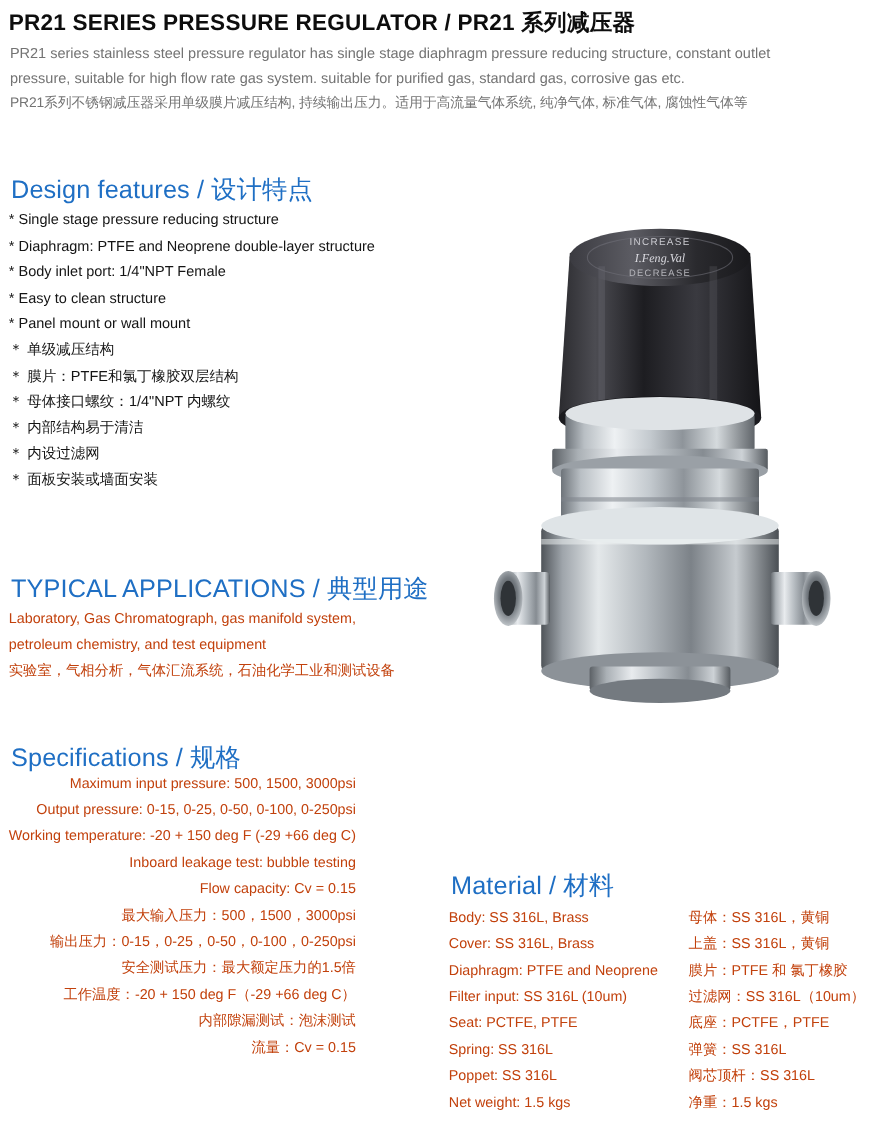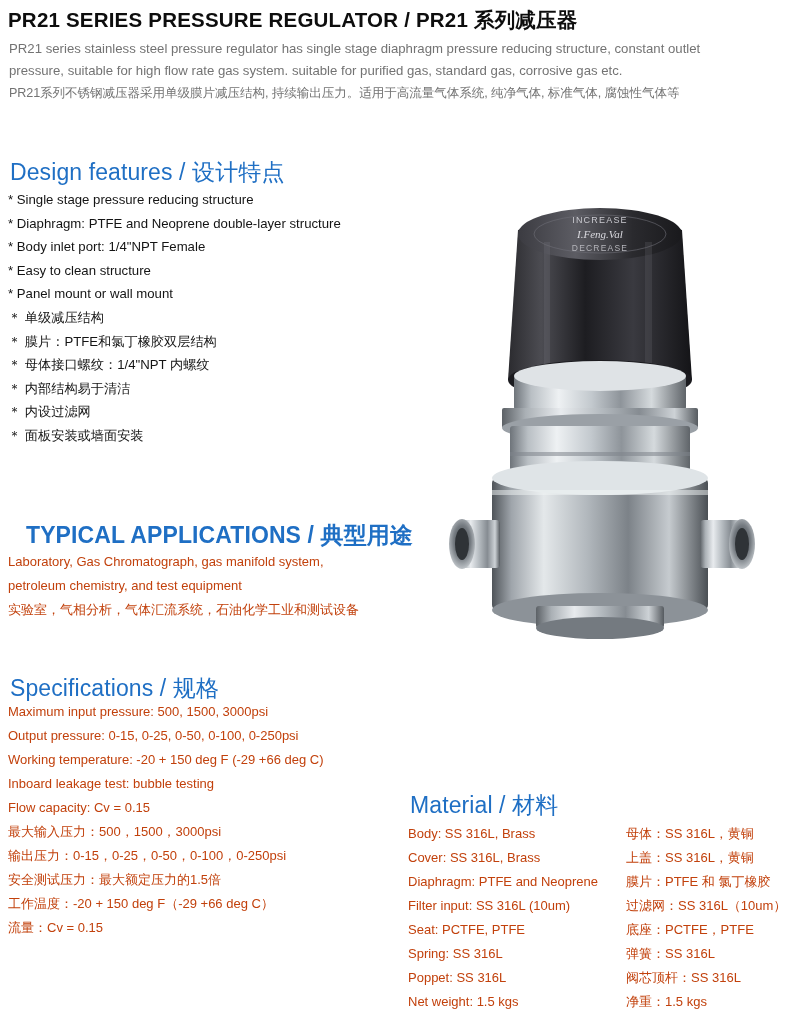--- a/index.html
+++ b/index.html
@@ -67,25 +67,25 @@
     font-size: 13px;
     line-height: 24px;
     color: #c2410c;
   }
   .body-text div { white-space: nowrap; }
 
   
   #design-title { left: 8px; top: 155px; }
   #design-list  { left: 8px; top: 188px; }
 
-  #apps-title   { left: 24px; top: 518px; font-weight: bold; }
+  #apps-title   { left: 8px; top: 518px; }
   #apps-body    { left: 8px; top: 550px; }
 
   #spec-title   { left: 8px; top: 671px; }
-  #spec-body    { left: 8px; top: 700px; }
+  #spec-body    { left: 8px; top: 700px; text-align: right; }
 
   #mat-title    { left: 408px; top: 788px; }
   #mat-body     { left: 408px; top: 822px; }
 
   .mat-row {
     display: flex;
     white-space: nowrap;
   }
   .mat-en { width: 218px; }
   .mat-cn { width: 220px; }
@@ -147,20 +147,21 @@
   <div class="body-text" id="spec-body">
     <div>Maximum input pressure: 500, 1500, 3000psi</div>
     <div>Output pressure: 0-15, 0-25, 0-50, 0-100, 0-250psi</div>
     <div>Working temperature: -20 + 150 deg F (-29 +66 deg C)</div>
     <div>Inboard leakage test: bubble testing</div>
     <div>Flow capacity: Cv = 0.15</div>
     <div>最大输入压力：500，1500，3000psi</div>
     <div>输出压力：0-15，0-25，0-50，0-100，0-250psi</div>
     <div>安全测试压力：最大额定压力的1.5倍</div>
     <div>工作温度：-20 + 150 deg F（-29 +66 deg C）</div>
+    <div>内部隙漏测试：泡沫测试</div>
     <div>流量：Cv = 0.15</div>
   </div>
 
   <h2 class="section" id="mat-title">
     <span>Material</span><span> / </span><span class="cn">材料</span>
   </h2>
   <div class="body-text" id="mat-body">
     <div class="mat-row">
       <span class="mat-en">Body: SS 316L, Brass</span>
       <span class="mat-cn">母体：SS 316L，黄铜</span>

